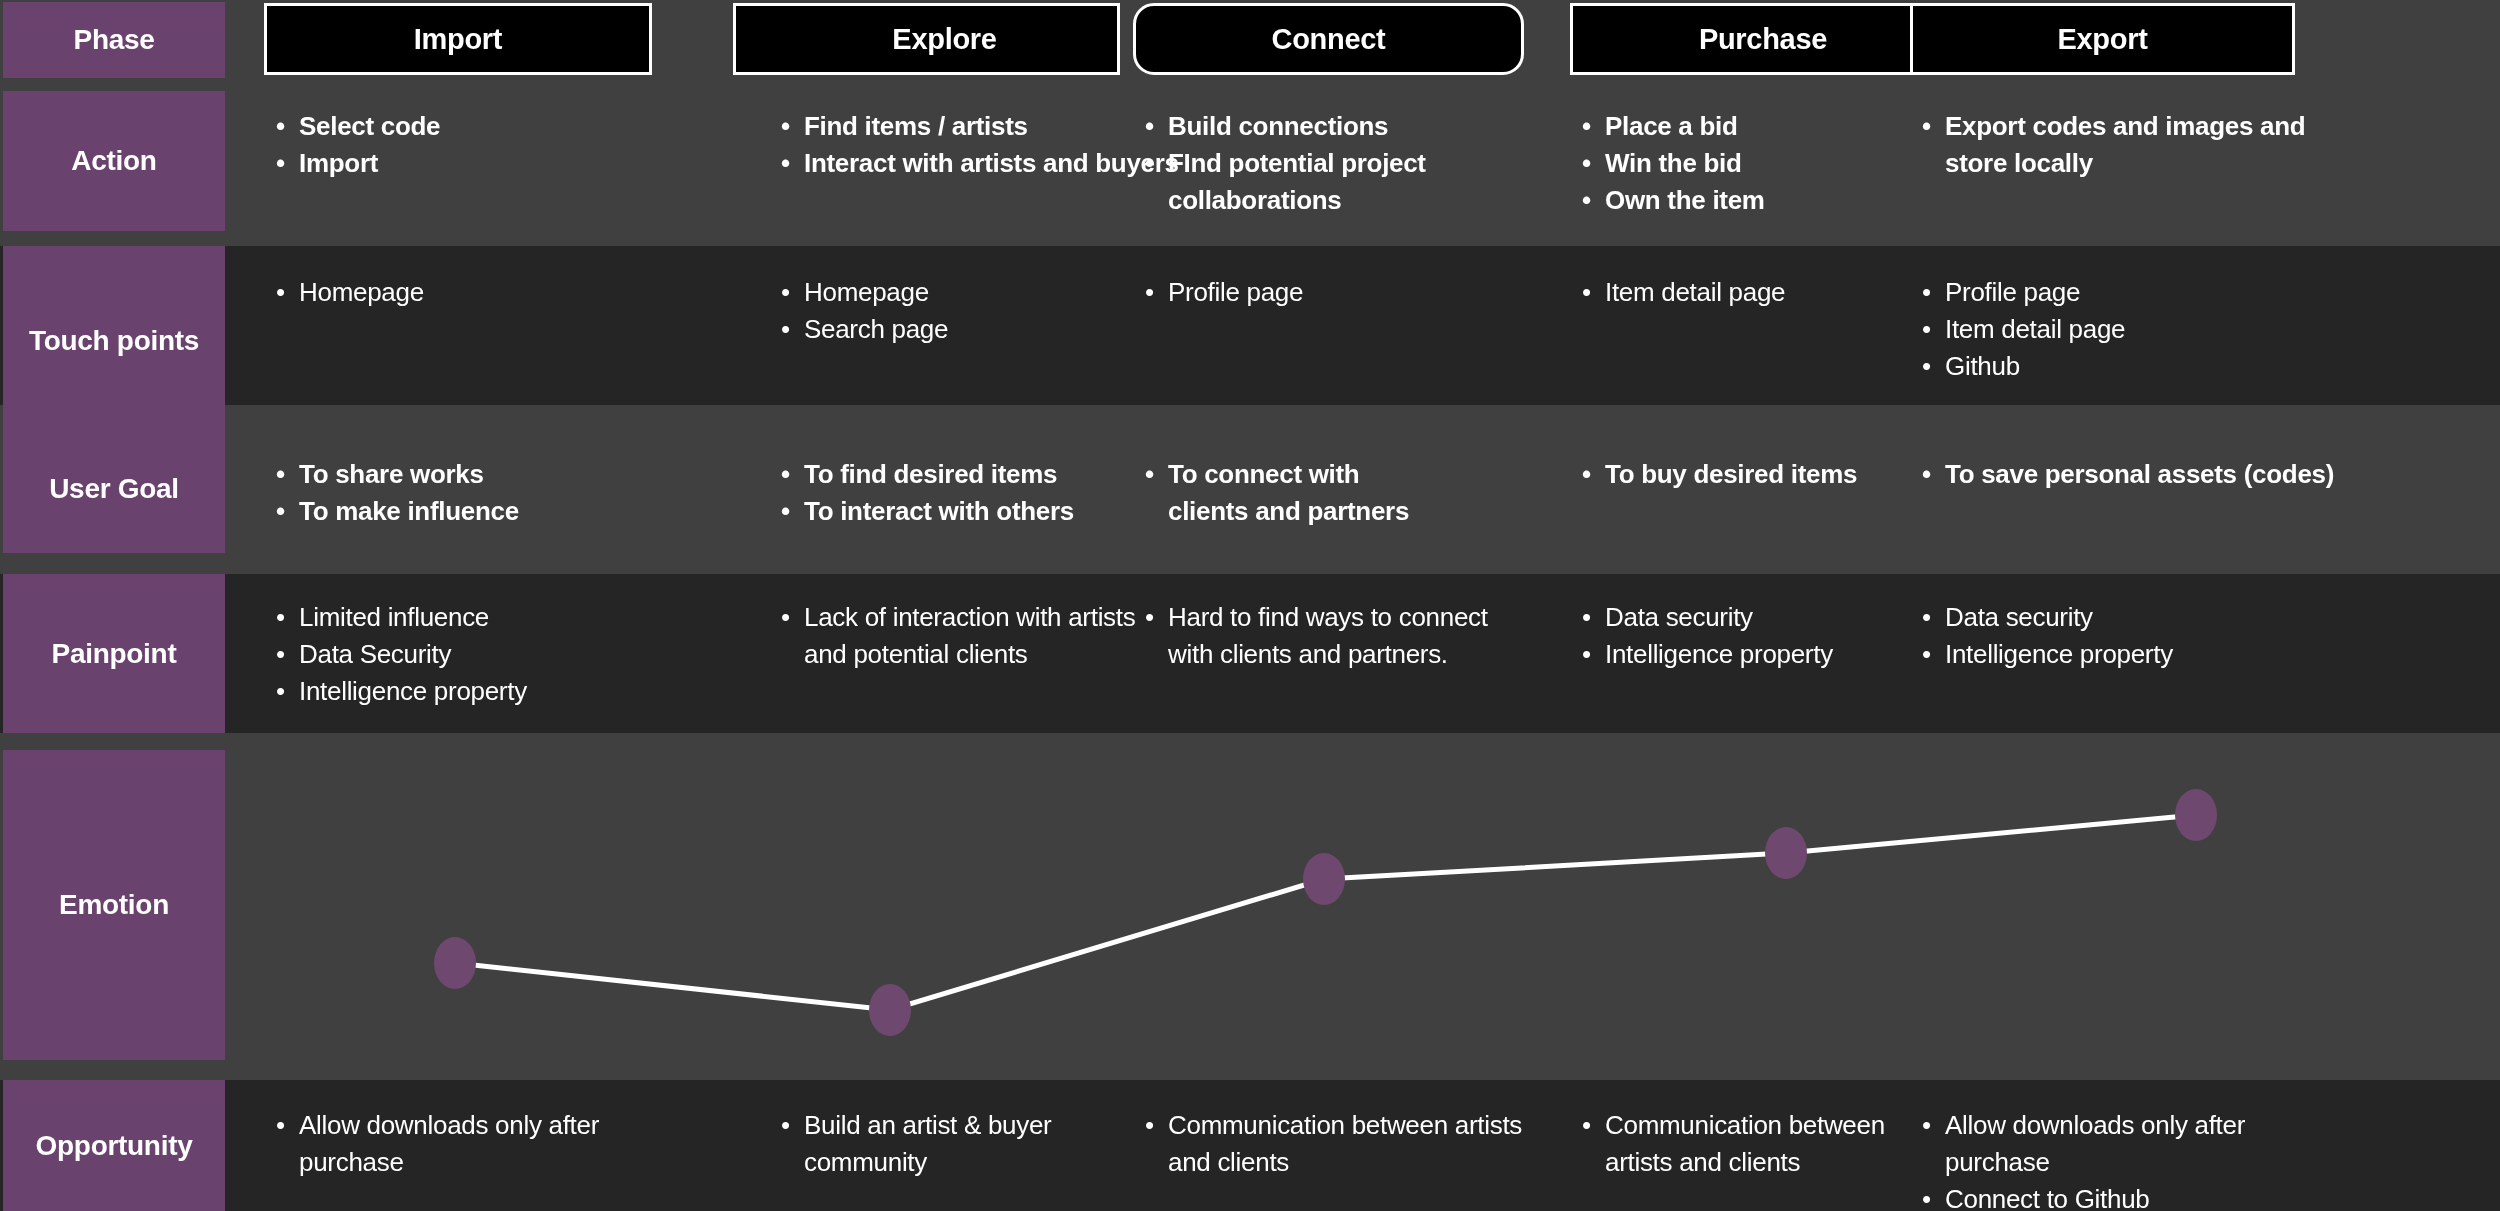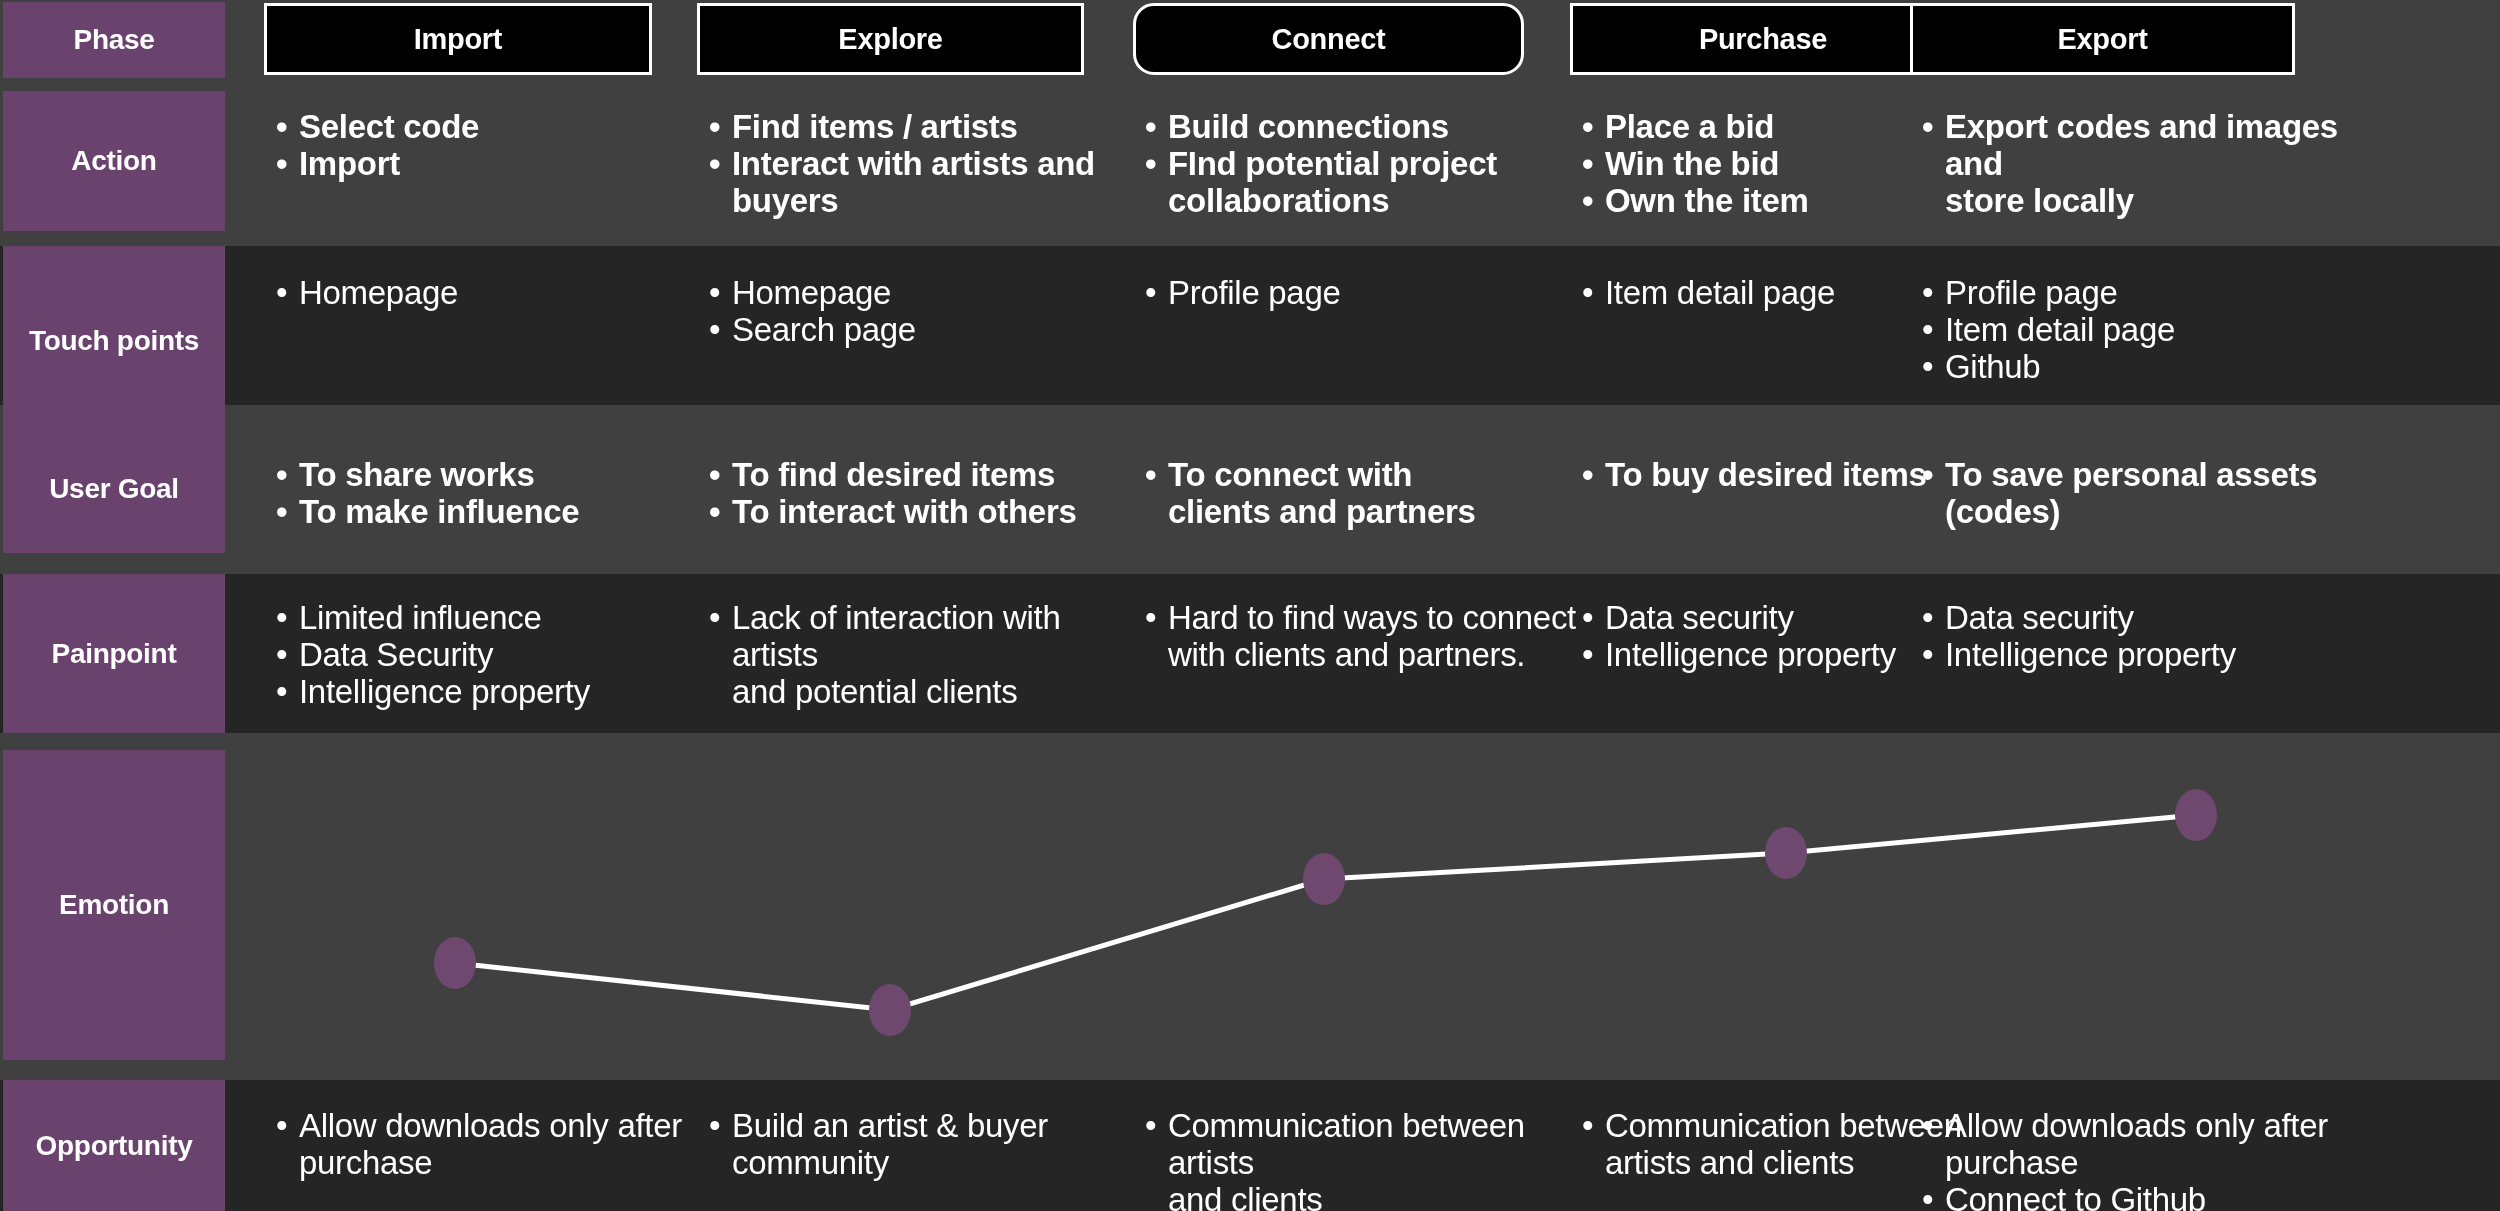--- a/index.html
+++ b/index.html
@@ -32,34 +32,34 @@
   .rl-emotion{top:750px;height:310px;}
   .rl-opp{top:1080px;height:131px;}
   
   .phasebox{
     position:absolute;top:3px;height:72px;
     background:#000;border:3px solid #fff;box-sizing:border-box;
     display:flex;align-items:center;justify-content:center;
     font-weight:700;font-size:29px;letter-spacing:-0.3px;
   }
   
-  .c1{left:264px;} .c2{left:697px;} .c3{left:1133px;border-radius:21px;} .c4{left:1570px;} .c5{left:1910px;}
+  .c1{left:264px;} .c2{left:733px;padding-left:36px;} .c3{left:1133px;border-radius:21px;} .c4{left:1570px;} .c5{left:1910px;}
   .w1{width:388px;} .w2{width:387px;} .w3{width:391px;} .w4{width:386px;} .w5{width:385px;}
   
   .cell{position:absolute;width:445px;}
   .row-action .cell{top:91px;padding-top:17px;font-weight:700;}
   .row-touch  .cell{top:246px;padding-top:28px;}
   .row-goal   .cell{top:425px;padding-top:31px;font-weight:700;}
   .row-pain   .cell{top:574px;padding-top:25px;}
   .row-opp    .cell{top:1080px;padding-top:27px;}
   .cell ul{margin:0;padding:0;list-style:none;}
   .cell li{
     position:relative;
     padding-left:35px;
-    font-size:33px;line-height:37px;letter-spacing:-0.3px;
+    font-size:26px;line-height:37px;letter-spacing:-0.3px;
     white-space:pre-line;
   }
   .cell li::before{
     content:"\2022";
     position:absolute;left:12px;top:0;
   }
   
   #emotion-svg{position:absolute;left:0;top:0;pointer-events:none;}
 </style>
 </head>

